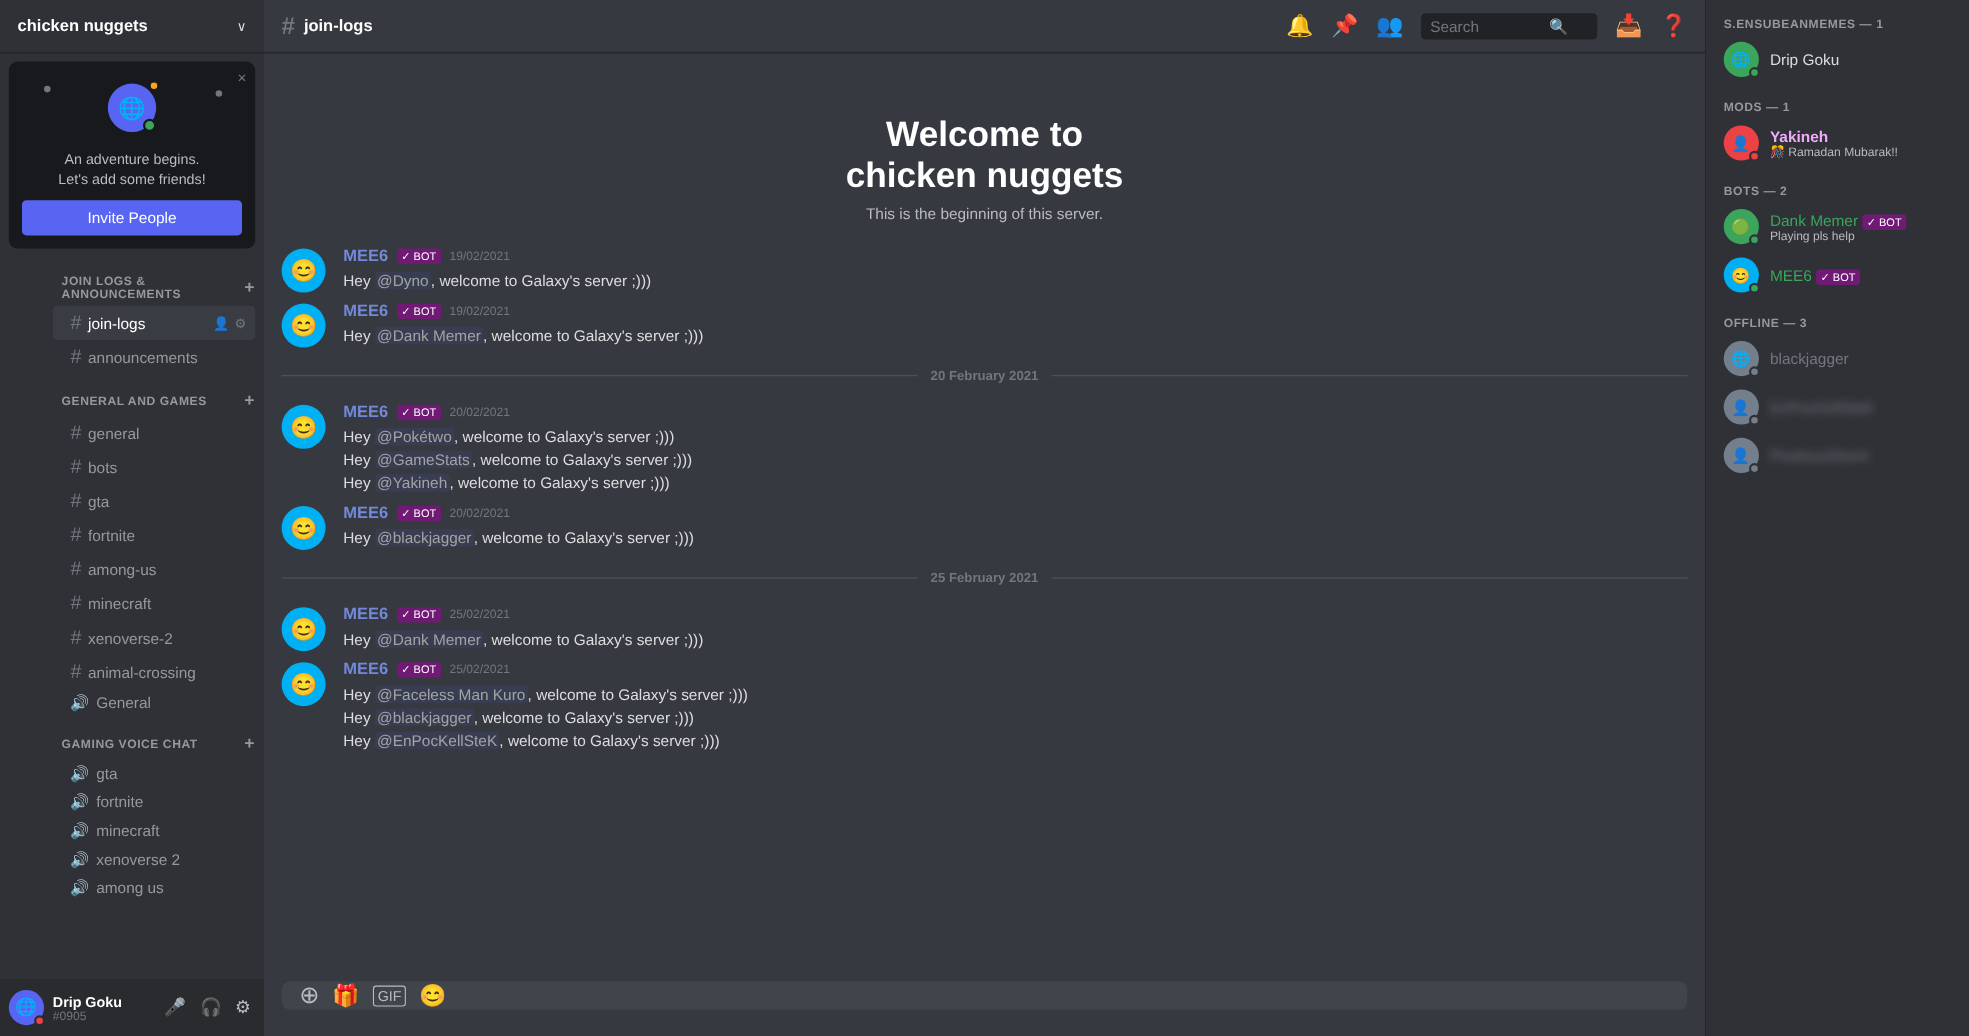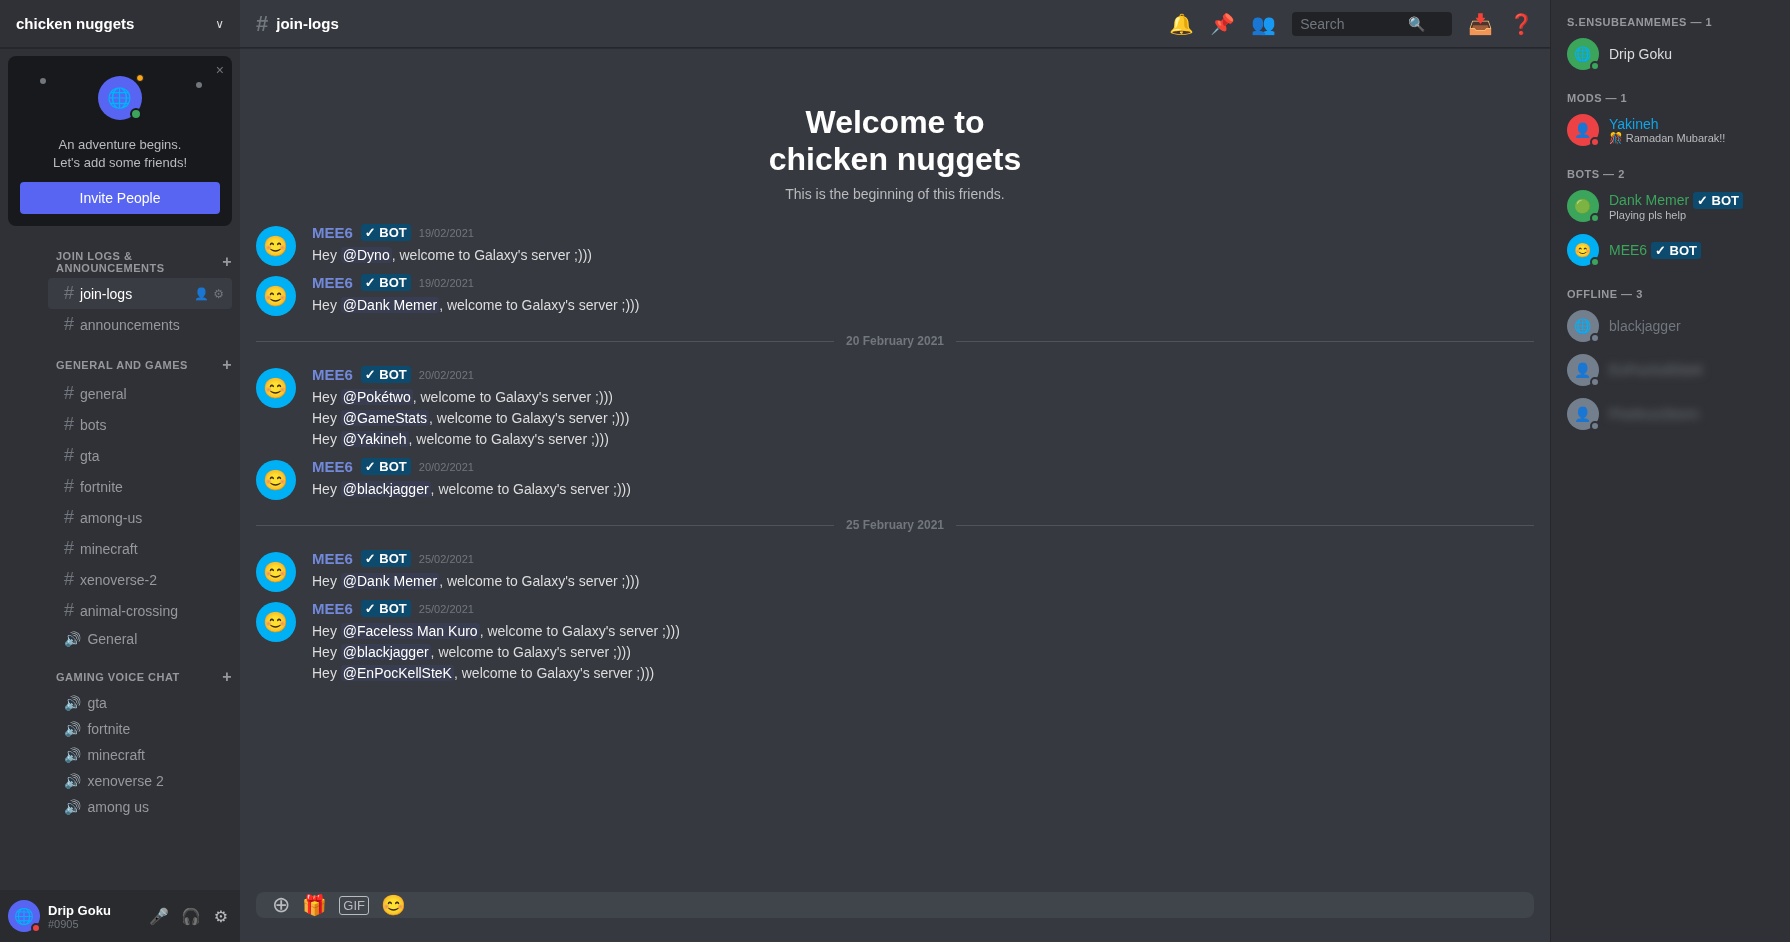--- a/index.html
+++ b/index.html
@@ -68,24 +68,24 @@
 
     .welcome-section { text-align: center; padding: 40px 20px 20px; }
     .welcome-title { font-size: 32px; font-weight: 800; color: #fff; margin-bottom: 8px; }
     .welcome-subtitle { color: #b9bbbe; font-size: 14px; }
 
     .message-group { display: flex; padding: 2px 16px; margin-bottom: 4px; }
     .msg-avatar { width: 40px; height: 40px; border-radius: 50%; background: #00b0f4; display: flex; align-items: center; justify-content: center; font-size: 20px; flex-shrink: 0; margin-right: 16px; margin-top: 2px; }
     .msg-content { flex: 1; min-width: 0; }
     .msg-header { display: flex; align-items: center; gap: 8px; margin-bottom: 4px; }
     .msg-author { font-weight: 600; color: #7289da; font-size: 15px; }
-    .bot-badge { background: #0c4a6e; color: #fff; font-size: 13px; font-weight: 700; padding: 1px 4px; border-radius: 3px; display: inline-flex; align-items: center; gap: 2px; }
+    .bot-badge { background: #701a75; color: #fff; font-size: 10px; font-weight: 400; padding: 1px 4px; border-radius: 3px; display: inline-flex; align-items: center; gap: 2px; }
     .msg-timestamp { color: #72767d; font-size: 11px; }
     .msg-text { color: #dcddde; font-size: 14px; line-height: 1.5; }
-    .msg-mention { color: #ffffff; background: rgba(88,101,242,0.1); border-radius: 3px; padding: 0 2px; }
+    .msg-mention { color: #a3a3a3; background: rgba(88,101,242,0.1); border-radius: 3px; padding: 0 2px; }
 
     .date-divider { display: flex; align-items: center; margin: 16px 16px; }
     .date-line { flex: 1; height: 1px; background: #4f545c; }
     .date-text { color: #72767d; font-size: 12px; font-weight: 600; padding: 0 12px; white-space: nowrap; }
 
     
     .message-input-area { padding: 0 16px 24px; flex-shrink: 0; }
     .message-input-wrapper { background: #40444b; border-radius: 8px; display: flex; align-items: center; padding: 0 16px; gap: 12px; }
     .attach-btn { color: #b9bbbe; font-size: 22px; cursor: pointer; }
     .message-input { flex: 1; background: none; border: none; color: #dcddde; font-size: 15px; outline: none; padding: 11px 0; }
@@ -100,21 +100,21 @@
     .members-category { padding: 16px 8px 4px 16px; color: #96989d; font-size: 11px; font-weight: 700; text-transform: uppercase; letter-spacing: 0.5px; }
     .member-item { display: flex; align-items: center; padding: 6px 8px 6px 12px; border-radius: 4px; margin: 0 4px; cursor: pointer; gap: 10px; }
     .member-avatar { width: 32px; height: 32px; border-radius: 50%; flex-shrink: 0; position: relative; display: flex; align-items: center; justify-content: center; font-size: 14px; color: #fff; }
     .member-online-dot { width: 10px; height: 10px; border-radius: 50%; position: absolute; bottom: -1px; right: -1px; border: 2px solid #2f3136; }
     .dot-online { background: #3ba55c; }
     .dot-offline { background: #747f8d; }
     .dot-dnd { background: #ed4245; }
     .member-info { flex: 1; min-width: 0; }
     .member-name { font-size: 14px; font-weight: 500; white-space: nowrap; overflow: hidden; text-overflow: ellipsis; }
     .member-status { font-size: 11px; color: #b9bbbe; white-space: nowrap; overflow: hidden; text-overflow: ellipsis; }
-    .member-name.mod-color { color: #0ea5e9; }
+    .member-name.mod-color { color: #f0abfc; font-weight: bold; }
     .member-name.bot-color { color: #3ba55c; }
     .member-name.default-color { color: #dcddde; }
     .member-name.offline-color { color: #72767d; }
     .blurred { filter: blur(4px); }
 
     .msg-multi-line { display: flex; flex-direction: column; }
   </style>
 </head>
 <body>
 
@@ -262,21 +262,21 @@
         <span style="color:#72767d;">🔍</span>
       </div>
       <span class="top-bar-icon">📥</span>
       <span class="top-bar-icon">❓</span>
     </div>
   </div>
 
   <div class="messages-area">
     <div class="welcome-section">
       <div class="welcome-title">Welcome to<br>chicken nuggets</div>
-      <div class="welcome-subtitle">This is the beginning of this friends.</div>
+      <div class="welcome-subtitle">This is the beginning of this server.</div>
     </div>
 
     <div class="message-group">
       <div class="msg-avatar" style="background:#00b0f4;">😊</div>
       <div class="msg-content">
         <div class="msg-header">
           <span class="msg-author">MEE6</span>
           <span class="bot-badge">✓ BOT</span>
           <span class="msg-timestamp">19/02/2021</span>
         </div>

